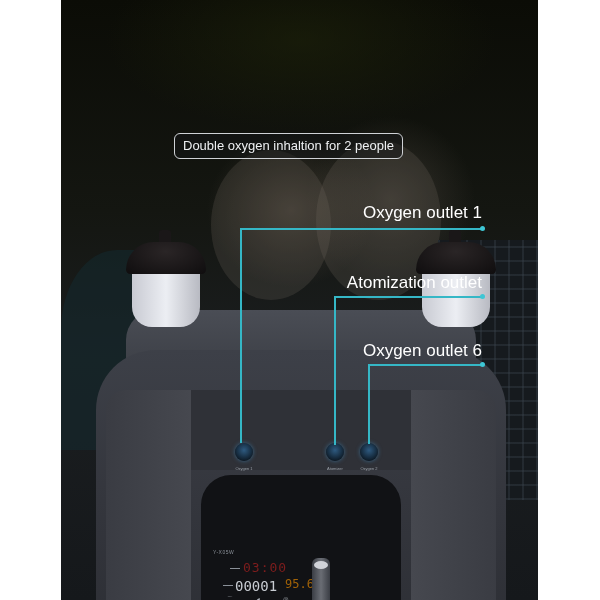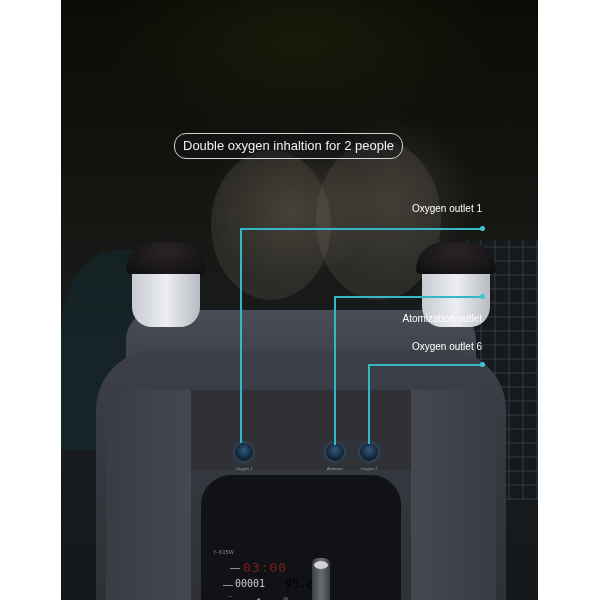--- a/index.html
+++ b/index.html
@@ -39,36 +39,36 @@
     .cup-right { left: 355px; top: 230px; }
 
     
     .port { position: absolute; width: 18px; height: 18px; border-radius: 50%; background: radial-gradient(circle at 50% 40%, #2e5a80, #0d1a26 75%); box-shadow: 0 0 4px rgba(70,160,220,0.5); }
     .port-label { position: absolute; font-size: 4px; color: #9aa0a8; white-space: nowrap; transform: translateX(-50%); }
 
     
     .display { position: absolute; left: 205px; top: 545px; width: 120px; height: 55px; color: #d8dde3; }
     .model { position: absolute; left: 8px; top: 4px; font-size: 5px; color: #8a9098; letter-spacing: 0.5px; }
     .time { position: absolute; left: 38px; top: 15px; font-family: "DejaVu Sans Mono", monospace; font-size: 13px; color: #7f1d1d; letter-spacing: 1px; }
-    .counter { position: absolute; left: 30px; top: 33px; font-family: "DejaVu Sans Mono", monospace; font-size: 10px; color: #c8ccd2; }
-    .purity { position: absolute; left: 80px; top: 32px; font-family: "DejaVu Sans Mono", monospace; font-size: 12px; color: #000000; }
+    .counter { position: absolute; left: 30px; top: 33px; font-family: "DejaVu Sans Mono", monospace; font-size: 14px; color: #c8ccd2; }
+    .purity { position: absolute; left: 80px; top: 32px; font-family: "DejaVu Sans Mono", monospace; font-size: 12px; color: #a16207; }
     .dash { position: absolute; height: 1px; background: #8a9098; }
     .btn-row { position: absolute; left: 22px; top: 50px; width: 90px; display: flex; justify-content: space-between; font-size: 6px; color: #aab0b8; }
     .flowmeter { position: absolute; left: 312px; top: 558px; width: 18px; height: 42px; background: linear-gradient(90deg, #3a3d44, #6a6d74, #3a3d44); border-radius: 6px 6px 0 0; }
     .flowmeter::before { content: ""; position: absolute; left: 2px; top: 3px; width: 14px; height: 8px; border-radius: 50%; background: #d0d2d8; }
 
     
     .headline { position: absolute; left: 0; top: 56px; width: 600px; text-align: center; color: #ffffff; font-weight: bold; font-size: 19.5px; line-height: 27px; letter-spacing: 0.1px; }
     .headline .l2 { padding-left: 12px; }
-    .pill { position: absolute; left: 174px; top: 133px; height: 24px; padding: 0 8px; border: 1px solid #cfd2d6; border-radius: 12px; color: #eef0f2; font-size: 13px; line-height: 24px; background: rgba(20,22,24,0.45); white-space: nowrap; }
+    .pill { position: absolute; left: 174px; top: 133px; height: 24px; padding: 0 8px; border: 1px solid #cfd2d6; border-radius: 6px; color: #eef0f2; font-size: 13px; line-height: 24px; background: rgba(20,22,24,0.45); white-space: nowrap; }
 
     
     .line { position: absolute; background: #35b7c6; }
     .dot { position: absolute; width: 5px; height: 5px; border-radius: 50%; background: #3ec6d4; }
-    .callout { position: absolute; color: #ffffff; font-size: 10px; white-space: nowrap; text-align: right; }
+    .callout { position: absolute; color: #ffffff; font-size: 17px; white-space: nowrap; text-align: right; }
   </style>
 </head>
 <body>
 
 <div class="canvas">
   <div class="person p1"></div>
   <div class="person p2"></div>
   <div class="shirt-left"></div>
   <div class="shirt-right"></div>
 
@@ -118,21 +118,21 @@
 
 <div class="headline">
 </div>
 <div class="pill">Double oxygen inhaltion for 2 people</div>
 
 <div class="callout" style="right:118px;top:203px;">Oxygen outlet 1</div>
 <div class="line" style="left:240px;top:228px;width:243px;height:2px;"></div>
 <div class="line" style="left:240px;top:228px;width:2px;height:215px;"></div>
 <div class="dot" style="left:480px;top:226px;"></div>
 
-<div class="callout" style="right:118px;top:273px;margin-top:40px;">Atomization outlet</div>
+<div class="callout" style="right:118px;top:273px;">Atomization outlet</div>
 <div class="line" style="left:334px;top:296px;width:149px;height:2px;"></div>
 <div class="line" style="left:334px;top:296px;width:2px;height:149px;"></div>
 <div class="dot" style="left:480px;top:294px;"></div>
 
 <div class="callout" style="right:118px;top:341px;">Oxygen outlet 6</div>
 <div class="line" style="left:368px;top:364px;width:115px;height:2px;"></div>
 <div class="line" style="left:368px;top:364px;width:2px;height:80px;"></div>
 <div class="dot" style="left:480px;top:362px;"></div>
 
 </body></html>

